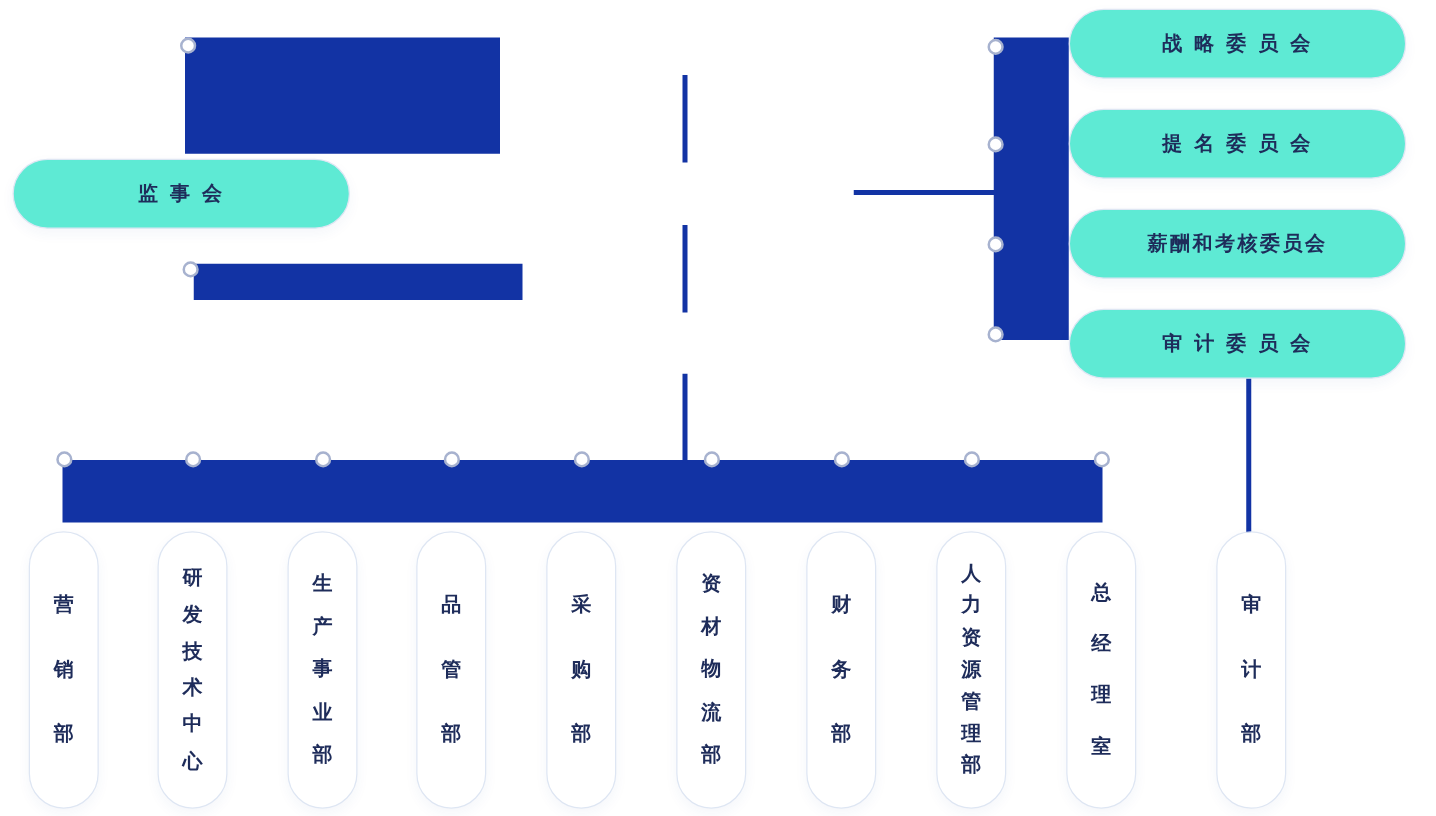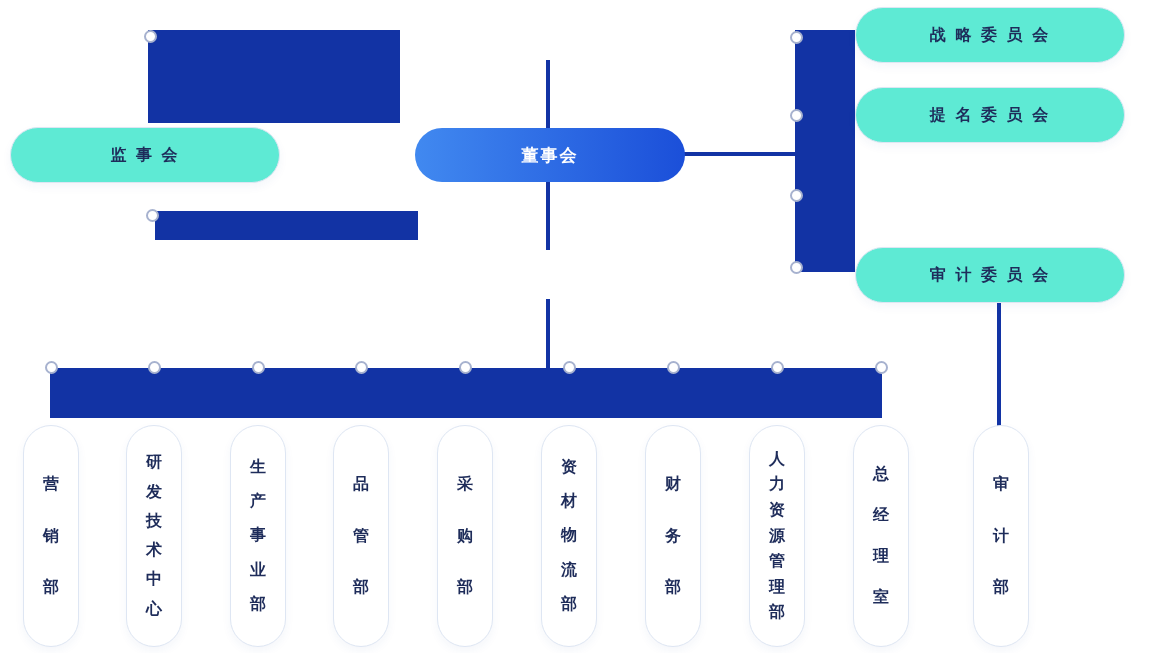--- a/index.html
+++ b/index.html
@@ -100,33 +100,33 @@
   <div class="dot" style="left:45px;  top:361px;"></div>
   <div class="dot" style="left:148px; top:361px;"></div>
   <div class="dot" style="left:252px; top:361px;"></div>
   <div class="dot" style="left:355px; top:361px;"></div>
   <div class="dot" style="left:459px; top:361px;"></div>
   <div class="dot" style="left:563px; top:361px;"></div>
   <div class="dot" style="left:667px; top:361px;"></div>
   <div class="dot" style="left:771px; top:361px;"></div>
   <div class="dot" style="left:875px; top:361px;"></div>
 
-  <div class="gpill" style="left:415px; top:128px;">
-    <span>董事会</span>
-  </div>
 
   <div class="wpill" style="left:10px; top:127px;">
     <span>监 事 会</span>
   </div>
 
   <div class="wpill" style="left:855px; top:7px;">
     <span>战 略 委 员 会</span>
   </div>
   <div class="wpill" style="left:855px; top:87px;">
     <span>提 名 委 员 会</span>
+  </div>
+  <div class="wpill" style="left:855px; top:167px;">
+    <span>薪酬和考核委员会</span>
   </div>
   <div class="wpill" style="left:855px; top:247px;">
     <span>审 计 委 员 会</span>
   </div>
 
   <div class="vpill" style="left:23px;">
       <span>营</span>
       <span>销</span>
       <span>部</span>
     </div>

